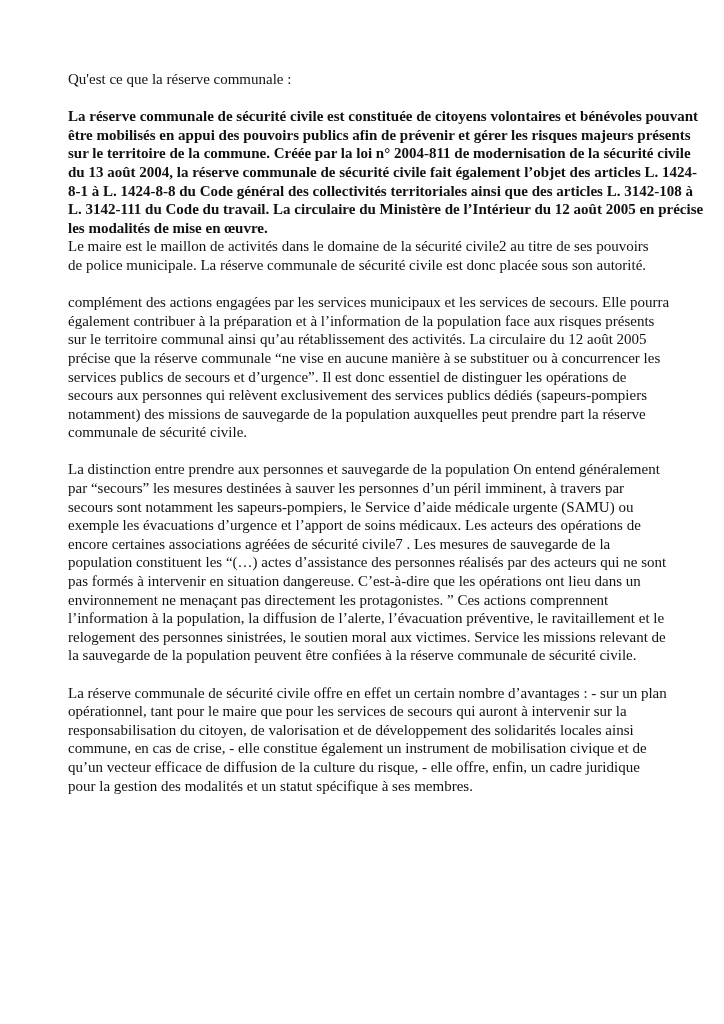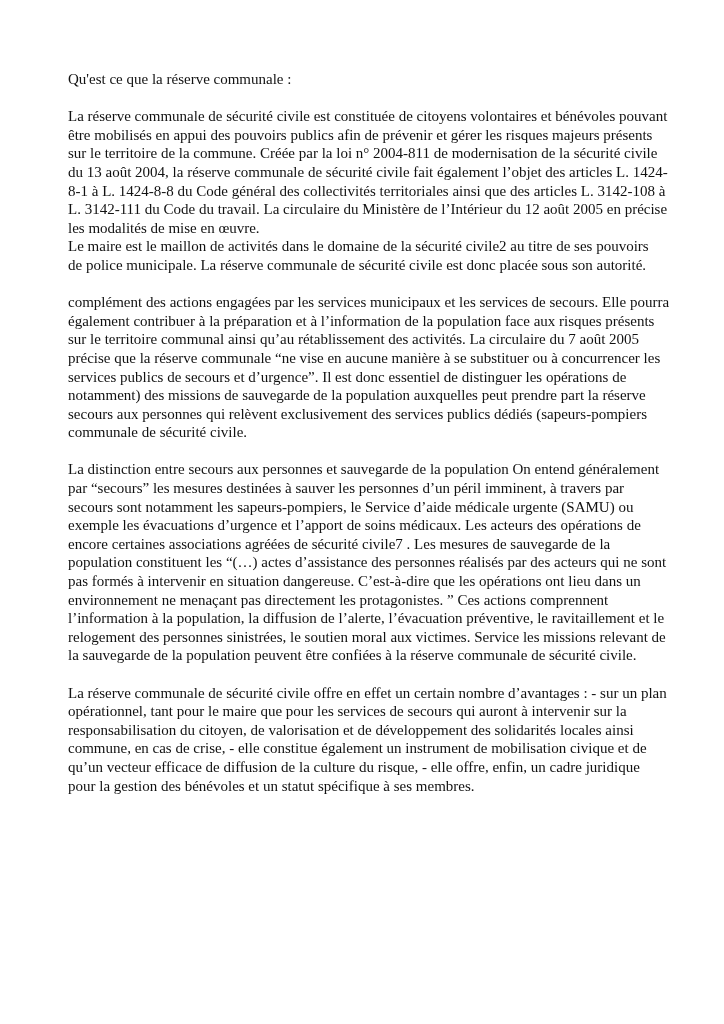--- a/index.html
+++ b/index.html
@@ -10,21 +10,21 @@
       top: 70px;
       width: 592px;
       font-family: "Liberation Serif", serif;
       font-size: 15px;
       line-height: 18.6px;
       color: #111111;
     }
     .page p { margin: 0; }
     .title { margin-bottom: 18.6px !important; }
     .para { margin-bottom: 18.6px !important; }
-    .para.tight { margin-bottom: 0 !important; }
+    .para.tight { margin-bottom: 0 !important; font-weight: bold; }
     .line { display: block; white-space: nowrap; }
   </style>
 </head>
 <body>
 
 <div class="page">
   <p class="title">Qu'est ce que la réserve communale :</p>
 
   <p class="para tight">
     <span class="line">La réserve communale de sécurité civile est constituée de citoyens volontaires et bénévoles pouvant</span>
@@ -37,43 +37,43 @@
   </p>
 
   <p class="para">
     <span class="line">Le maire est le maillon de activités dans le domaine de la sécurité civile2 au titre de ses pouvoirs</span>
     <span class="line">de police municipale. La réserve communale de sécurité civile est donc placée sous son autorité.</span>
   </p>
 
   <p class="para">
     <span class="line">complément des actions engagées par les services municipaux et les services de secours. Elle pourra</span>
     <span class="line">également contribuer à la préparation et à l’information de la population face aux risques présents</span>
-    <span class="line">sur le territoire communal ainsi qu’au rétablissement des activités. La circulaire du 7 août 2005</span>
+    <span class="line">sur le territoire communal ainsi qu’au rétablissement des activités. La circulaire du 12 août 2005</span>
     <span class="line">précise que la réserve communale “ne vise en aucune manière à se substituer ou à concurrencer les</span>
     <span class="line">services publics de secours et d’urgence”. Il est donc essentiel de distinguer les opérations de</span>
+    <span class="line">secours aux personnes qui relèvent exclusivement des services publics dédiés (sapeurs-pompiers</span>
     <span class="line">notamment) des missions de sauvegarde de la population auxquelles peut prendre part la réserve</span>
-    <span class="line">secours aux personnes qui relèvent exclusivement des services publics dédiés (sapeurs-pompiers</span>
     <span class="line">communale de sécurité civile.</span>
   </p>
 
   <p class="para">
-    <span class="line">La distinction entre secours aux personnes et sauvegarde de la population On entend généralement</span>
+    <span class="line">La distinction entre prendre aux personnes et sauvegarde de la population On entend généralement</span>
     <span class="line">par “secours” les mesures destinées à sauver les personnes d’un péril imminent, à travers par</span>
     <span class="line">secours sont notamment les sapeurs-pompiers, le Service d’aide médicale urgente (SAMU) ou</span>
     <span class="line">exemple les évacuations d’urgence et l’apport de soins médicaux. Les acteurs des opérations de</span>
     <span class="line">encore certaines associations agréées de sécurité civile7 . Les mesures de sauvegarde de la</span>
     <span class="line">population constituent les “(…) actes d’assistance des personnes réalisés par des acteurs qui ne sont</span>
     <span class="line">pas formés à intervenir en situation dangereuse. C’est-à-dire que les opérations ont lieu dans un</span>
     <span class="line">environnement ne menaçant pas directement les protagonistes. ” Ces actions comprennent</span>
     <span class="line">l’information à la population, la diffusion de l’alerte, l’évacuation préventive, le ravitaillement et le</span>
     <span class="line">relogement des personnes sinistrées, le soutien moral aux victimes. Service les missions relevant de</span>
     <span class="line">la sauvegarde de la population peuvent être confiées à la réserve communale de sécurité civile.</span>
   </p>
 
   <p class="para">
     <span class="line">La réserve communale de sécurité civile offre en effet un certain nombre d’avantages : - sur un plan</span>
     <span class="line">opérationnel, tant pour le maire que pour les services de secours qui auront à intervenir sur la</span>
     <span class="line">responsabilisation du citoyen, de valorisation et de développement des solidarités locales ainsi</span>
     <span class="line">commune, en cas de crise, - elle constitue également un instrument de mobilisation civique et de</span>
     <span class="line">qu’un vecteur efficace de diffusion de la culture du risque, - elle offre, enfin, un cadre juridique</span>
-    <span class="line">pour la gestion des bénévoles et un statut spécifique à ses membres.</span>
+    <span class="line">pour la gestion des modalités et un statut spécifique à ses membres.</span>
   </p>
 </div>
 
 </body></html>

